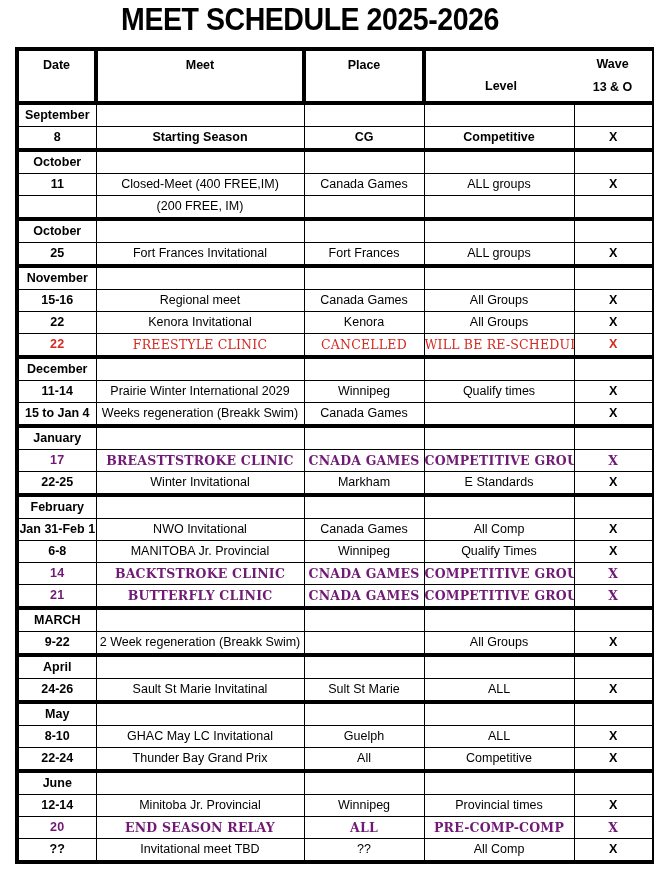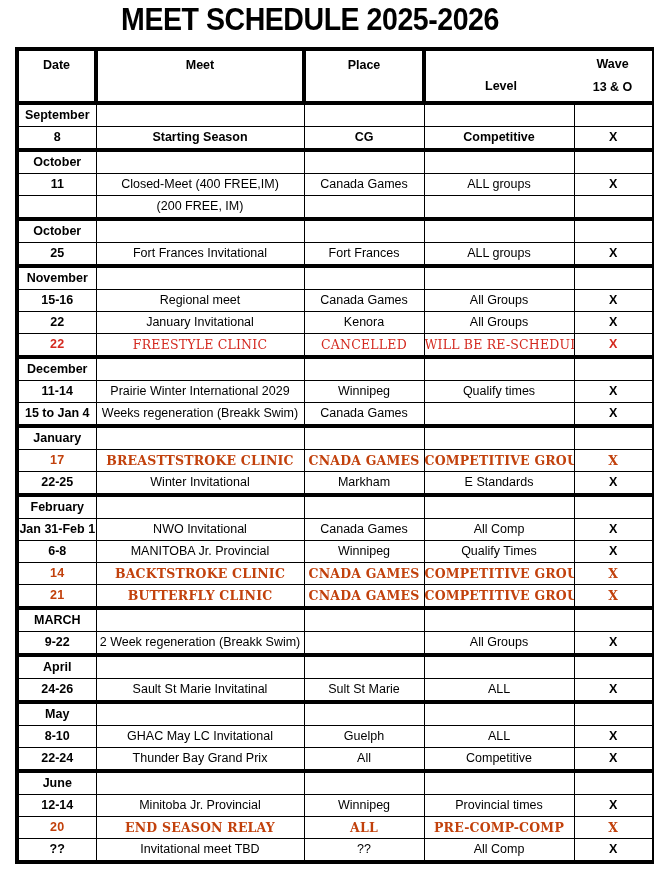--- a/index.html
+++ b/index.html
@@ -22,21 +22,21 @@
   tr.hdr td.lvl { border-right: 4px solid #000; }
   .wave-h { line-height: 23px; }
   td.date { font-weight: bold; }
   td.wave { font-weight: bold; }
   tr.thick-top td { border-top: 4px solid #000; }
   table.sched tr td:first-child { border-left: 4px solid #000; }
   table.sched tr td:last-child { border-right: 2px solid #000; }
   tr.last td { border-bottom: 4px solid #000; }
   tr.bold td { font-weight: bold; }
   .red { color: #d42a20; font-family: "DejaVu Serif", serif; font-weight: normal; font-size: 11.5px; letter-spacing: 0.2px; }
-  .blue { color: #c2410c; font-family: "DejaVu Serif", serif; font-weight: bold; font-size: 11.5px; letter-spacing: 0.2px; }
+  .blue { color: #701a75; font-family: "DejaVu Serif", serif; font-weight: bold; font-size: 11.5px; letter-spacing: 0.2px; }
   td.red.date, td.blue.date { font-family: "Liberation Sans", sans-serif; font-size: 12.5px; }
   td.wave.red { font-family: "Liberation Sans", sans-serif; font-size: 12.5px; }
   .march { font-family: Liberation Sans, sans-serif; font-weight: bold; font-size: 11.5px; }
 </style>
 </head>
 <body>
 
 <div class="title">MEET SCHEDULE 2025-2026</div>
 
 <table class="sched">
@@ -118,21 +118,21 @@
       </tr>
       <tr class="">
         <td class="date">15-16</td>
         <td class="meet">Regional meet</td>
         <td class="place">Canada Games</td>
         <td class="level">All Groups</td>
         <td class="wave">X</td>
       </tr>
       <tr class="">
         <td class="date">22</td>
-        <td class="meet">January Invitational</td>
+        <td class="meet">Kenora Invitational</td>
         <td class="place">Kenora</td>
         <td class="level">All Groups</td>
         <td class="wave">X</td>
       </tr>
       <tr class="">
         <td class="date red">22</td>
         <td class="meet red">FREESTYLE CLINIC</td>
         <td class="place red">CANCELLED</td>
         <td class="level red">WILL BE RE-SCHEDULE</td>
         <td class="wave red">X</td>

